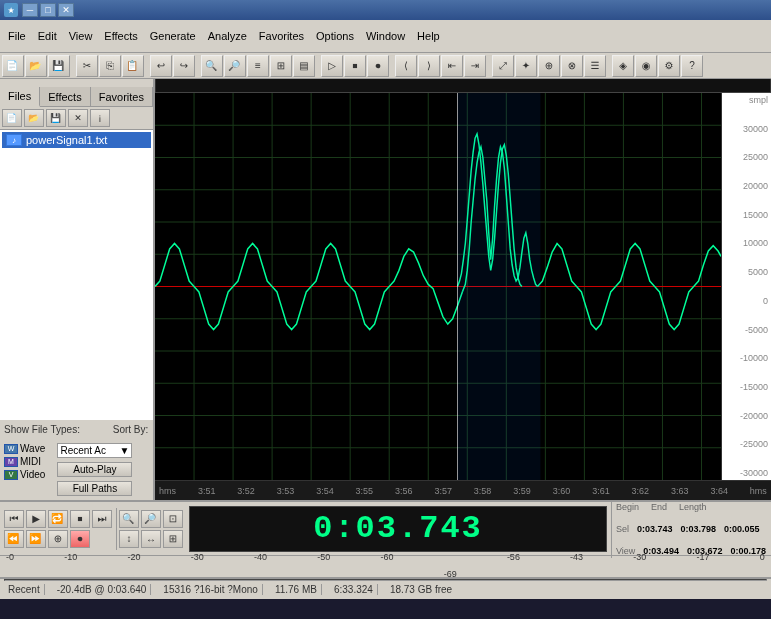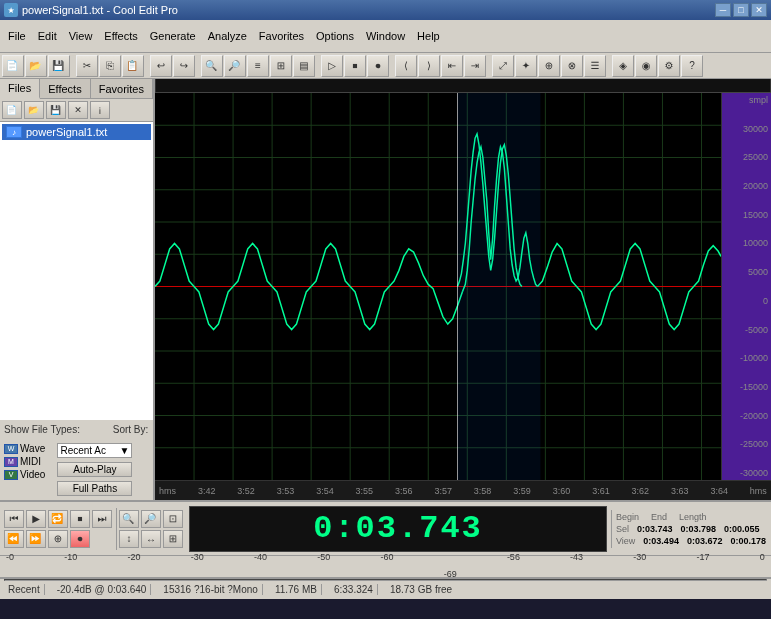--- a/index.html
+++ b/index.html
@@ -74,20 +74,21 @@
       border-right: 2px solid #999;
       display: flex;
       flex-direction: column;
     }
 
     .panel-tabs {
       display: flex;
       background: #a16207;
       border-bottom: 1px solid #999;
       height: 20px;
+      margin-top: 8px;
     }
     .panel-tab {
       padding: 2px 8px;
       font-size: 11px;
       cursor: pointer;
       border-right: 1px solid #999;
       background: #c8c4bc;
       display: flex; align-items: center;
     }
     .panel-tab.active {
@@ -183,21 +184,21 @@
 
     .waveform-canvas-area {
       flex: 1;
       background: #000;
       position: relative;
       display: flex;
     }
 
     .right-axis {
       width: 50px;
-      background: #4c1d95;
+      background: #ffffff;
       display: flex;
       flex-direction: column;
       justify-content: space-between;
       padding: 2px 0;
       border-left: 1px solid #333;
     }
     .axis-label {
       font-size: 9px;
       color: #888;
       text-align: right;
@@ -292,21 +293,21 @@
       font-weight: bold;
       letter-spacing: 2px;
     }
 
     .transport-info {
       display: flex;
       flex-direction: column;
       padding: 2px 4px;
       font-size: 9px;
       color: #333;
-      gap: 2px;
+      gap: 12px;
       border-left: 1px solid #999;
     }
     .info-row { display: flex; gap: 4px; }
     .info-label { color: #666; }
     .info-val { color: #000; font-weight: bold; }
 
     
     .position-bar {
       height: 22px;
       background: #d4d0c8;
@@ -342,21 +343,20 @@
     }
     .status-item:last-child { border-right: none; }
   </style>
 </head>
 <body>
 
 <div class="title-bar">
   <div class="title-bar-icon">
     <span>★</span>
   </div>
-  <span class="title-bar-text">powerSignal1.txt - Cool Edit Pro</span>
   <div class="title-bar-controls">
     <div class="title-btn">─</div>
     <div class="title-btn">□</div>
     <div class="title-btn">✕</div>
   </div>
 </div>
 
 <div class="menu-bar">
   <span class="menu-item">File</span>
   <span class="menu-item">Edit</span>
@@ -565,21 +565,21 @@
           <rect x="310" y="0" width="85" height="360" fill="rgba(0,100,255,0.08)"></rect>
 
           <line x1="310" y1="0" x2="310" y2="360" stroke="#ffffff" stroke-width="1" opacity="0.6"></line>
         </svg>
       </div>
     </div>
 
     <div class="bottom-ruler">
       <div class="ruler-text">
         <span>hms</span>
-        <span>3:42</span>
+        <span>3:51</span>
         <span>3:52</span>
         <span>3:53</span>
         <span>3:54</span>
         <span>3:55</span>
         <span>3:56</span>
         <span>3:57</span>
         <span>3:58</span>
         <span>3:59</span>
         <span>3:60</span>
         <span>3:61</span>

